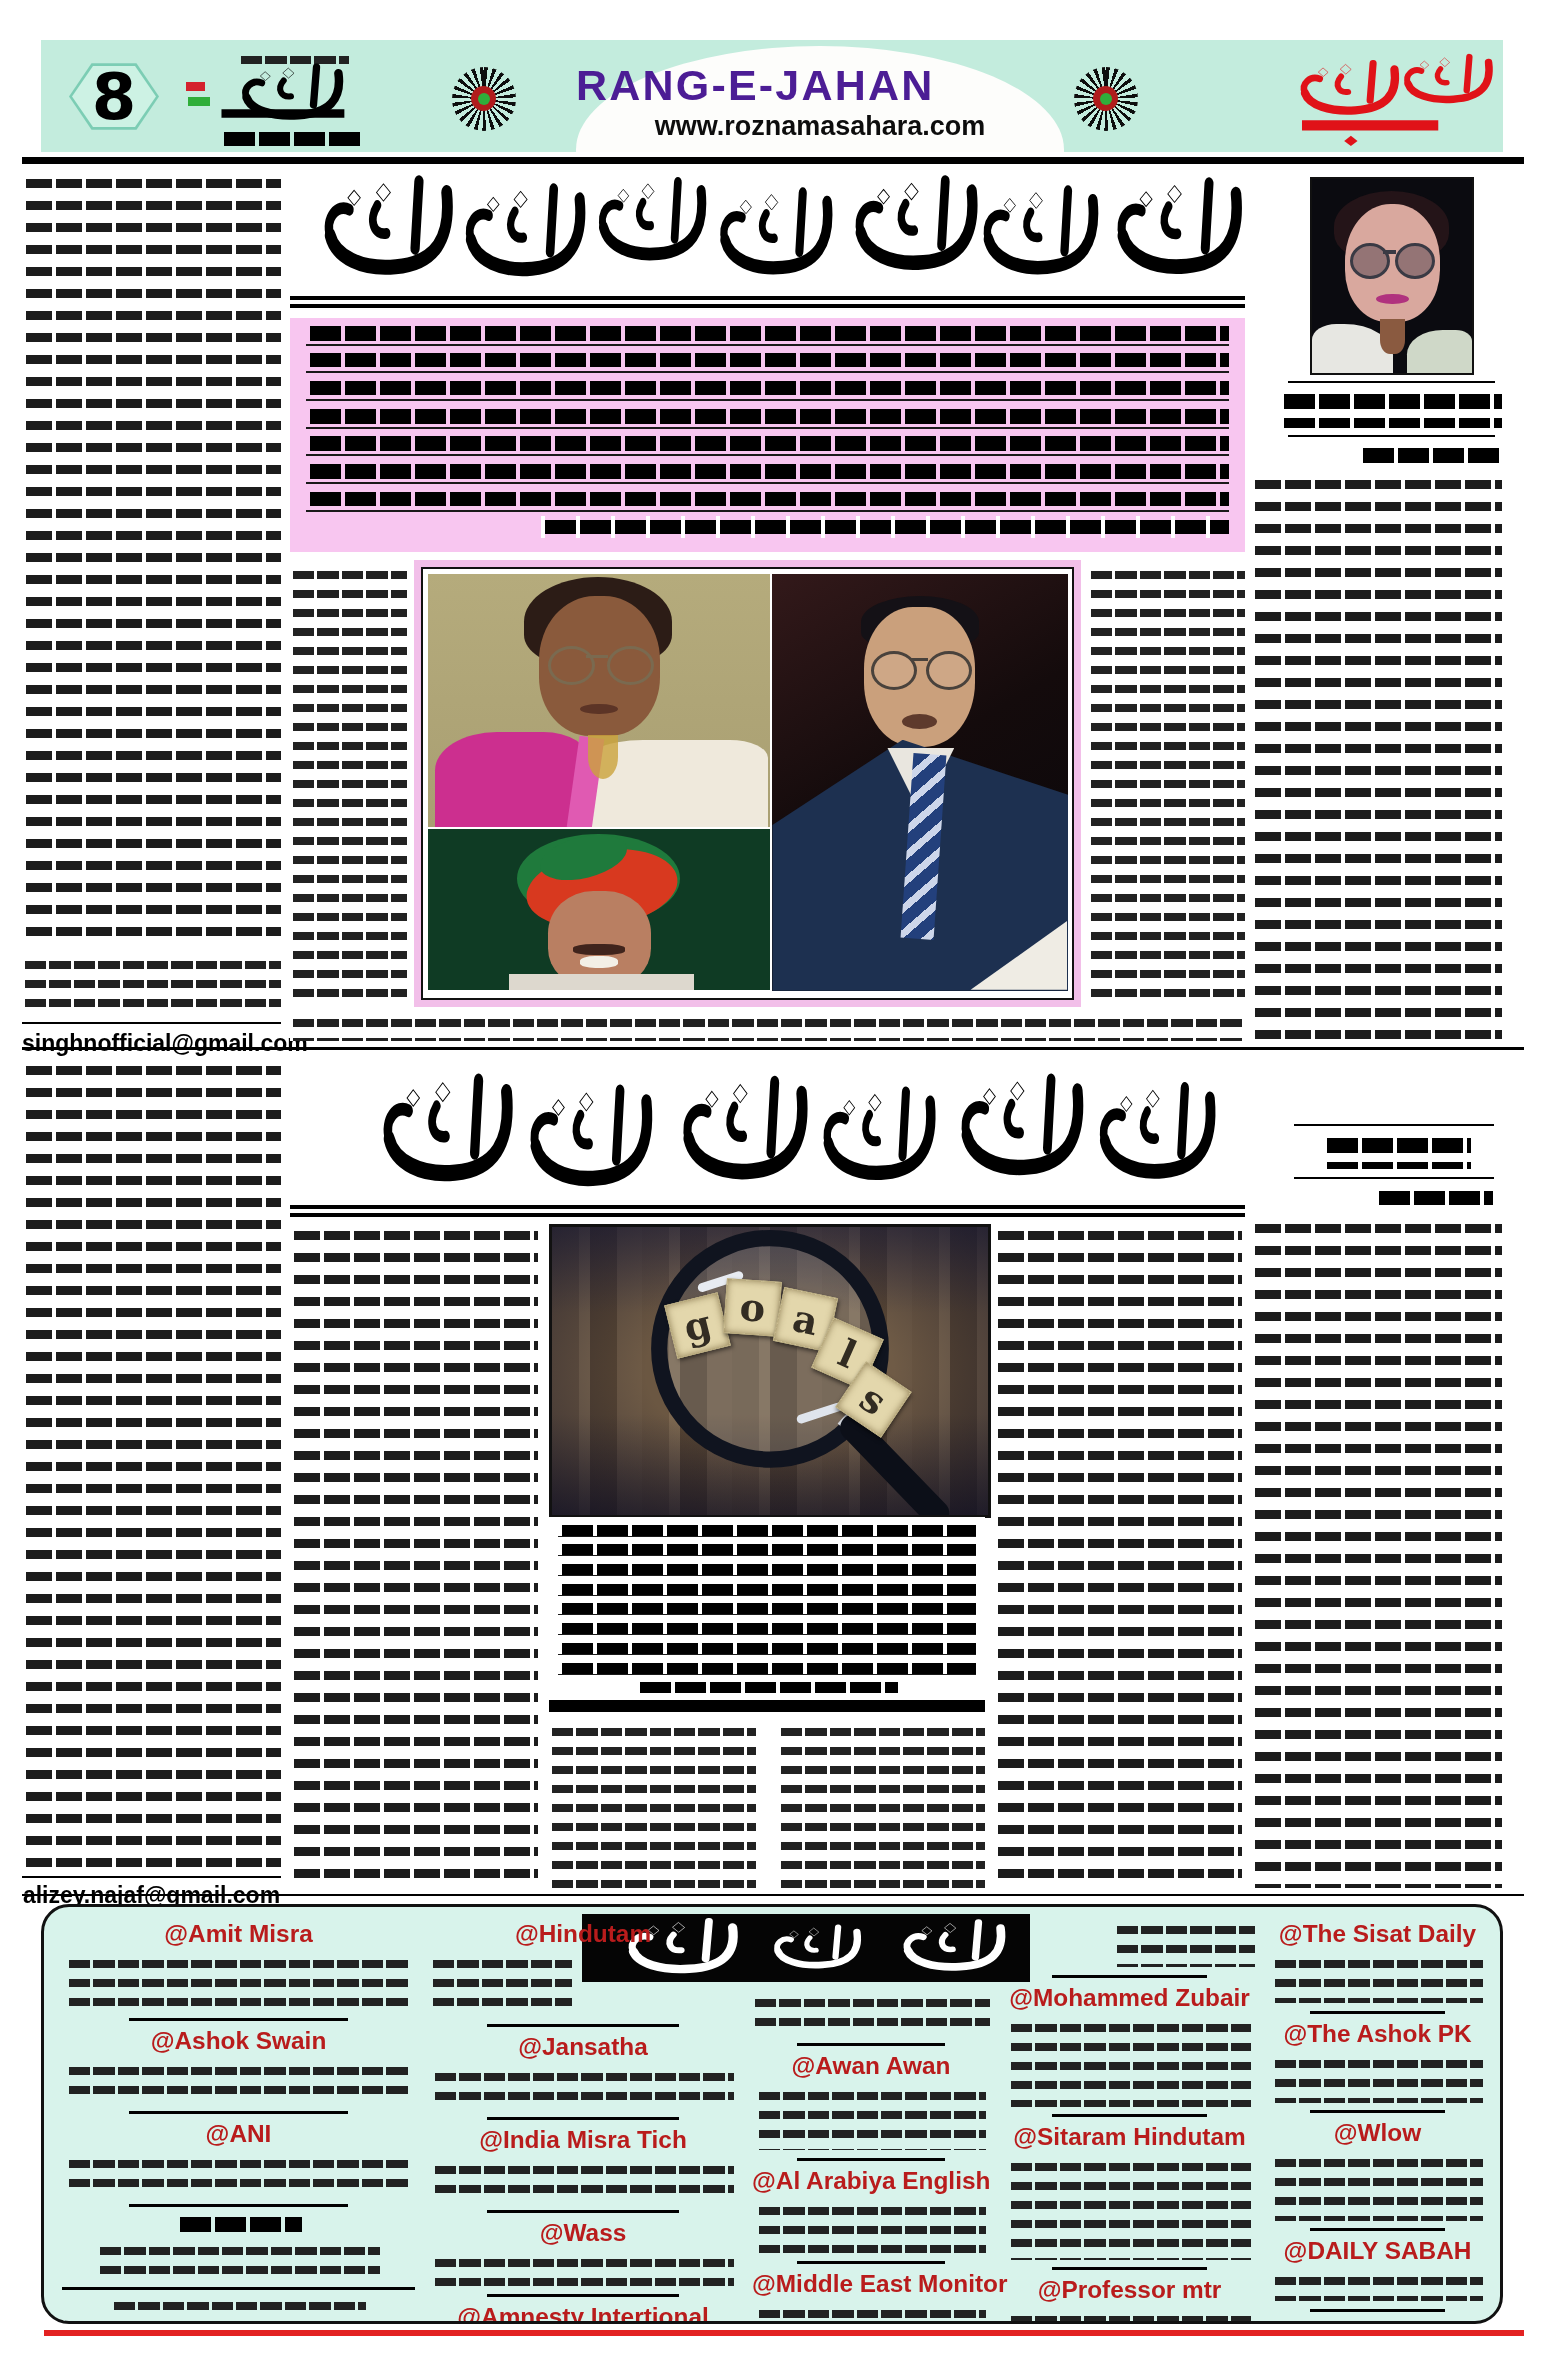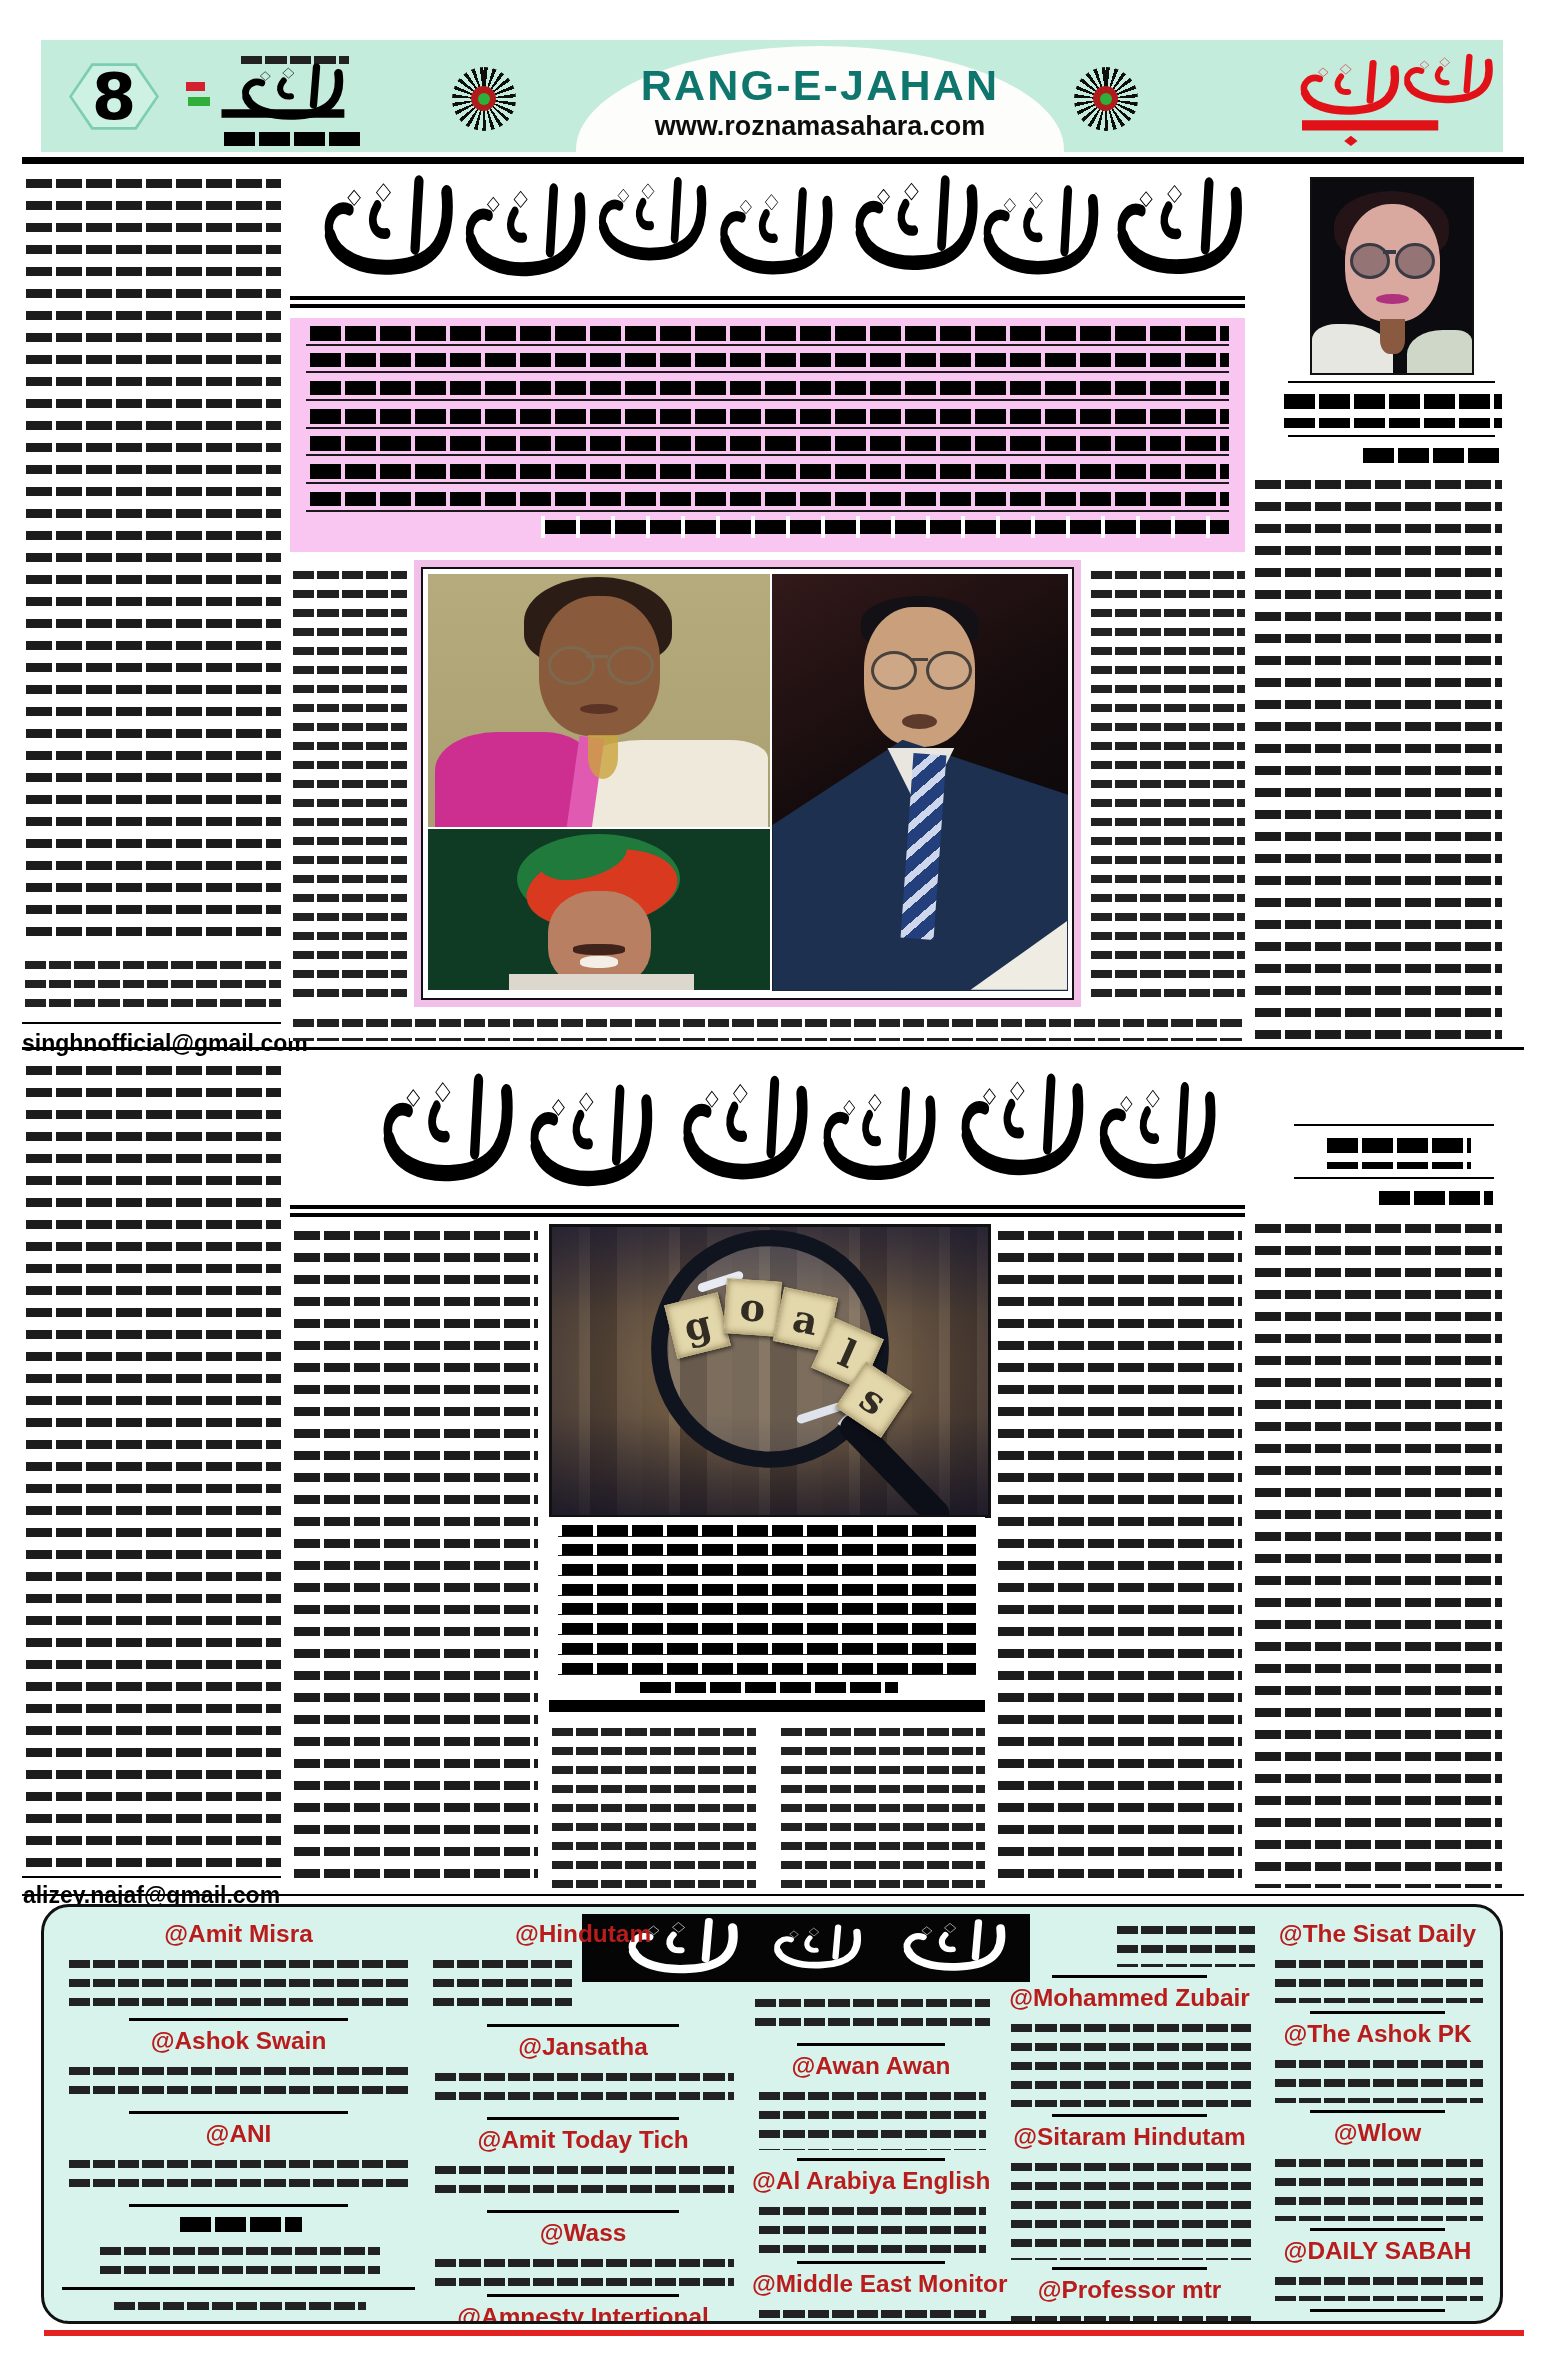--- a/index.html
+++ b/index.html
@@ -23,21 +23,21 @@
   .dbl{border-top:4.4px solid #000;border-bottom:4.4px solid #000;height:4.4px;background:#fff;}
   
   .band{background:#c3ecdd;overflow:hidden;}
   .hexO{clip-path:polygon(25% 3%,75% 3%,100% 50%,75% 97%,25% 97%,0 50%);background:#7ccdb4;}
   .hexI{clip-path:polygon(25% 3%,75% 3%,100% 50%,75% 97%,25% 97%,0 50%);background:#cdf2e4;
         display:flex;align-items:center;justify-content:center;font:bold 64px "DejaVu Sans",sans-serif;color:#000;}
   .fw{border-radius:50%;background:repeating-conic-gradient(#0d0d0d 0 7deg,rgba(0,0,0,0) 7deg 16deg);}
   .fw .c1{position:absolute;left:50%;top:50%;width:25px;height:25px;margin:-12.6px 0 0 -12.6px;border-radius:50%;background:#b01c1c;}
   .fw .c2{position:absolute;left:50%;top:50%;width:12px;height:12px;margin:-6px 0 0 -6px;border-radius:50%;background:#2fae3a;}
   .dome{border-radius:50%;background:#fdfdfb;}
-  .rj{font:bold 43px "Liberation Sans",sans-serif;color:#0f766e;letter-spacing:2.2px;text-align:center;}
+  .rj{font:bold 43px "Liberation Sans",sans-serif;color:#4c1d95;letter-spacing:2.2px;}
   .site{font:bold 27px "Liberation Sans",sans-serif;color:#0d0d0d;text-align:center;}
   
   .sfrow{height:22px;margin:3.7px 16.3px 0 16.3px;border-bottom:2.2px solid #1a1a1a;}
   .caprow{height:15px;margin:3.7px 9px 0 9px;border-bottom:1.5px solid #1a1a1a;}
   
   .photo{overflow:hidden;}
   
   .twbox{background:#d8f3eb;border:3px solid #111;border-radius:28px;overflow:hidden;}
   .thandle{font:bold 24.4px "Liberation Sans",sans-serif;text-align:center;color:#b91c1c;white-space:nowrap;}
   .tsep{width:62%;margin:7.4px auto 6px auto;border-top:3px solid #000;height:0;}
@@ -341,21 +341,21 @@
         <div class="thandle">@Hindutam</div>
         <div class="ttext utx-s" style="height:62px;width:46%;margin-left:1.5px;--gap:#d8f3eb;"></div>
       </div>
       <div>
         <div class="tsep"></div>
         <div class="thandle">@Jansatha</div>
         <div class="ttext utx-s" style="height:43px;--gap:#d8f3eb;"></div>
       </div>
       <div>
         <div class="tsep"></div>
-        <div class="thandle">@Amit Today Tich</div>
+        <div class="thandle">@India Misra Tich</div>
         <div class="ttext utx-s" style="height:43px;--gap:#d8f3eb;"></div>
       </div>
       <div>
         <div class="tsep"></div>
         <div class="thandle">@Wass</div>
         <div class="ttext utx-s" style="height:33px;--gap:#d8f3eb;"></div>
       </div>
       <div>
         <div class="tsep"></div>
         <div class="thandle">@Amnesty Intertional</div>

